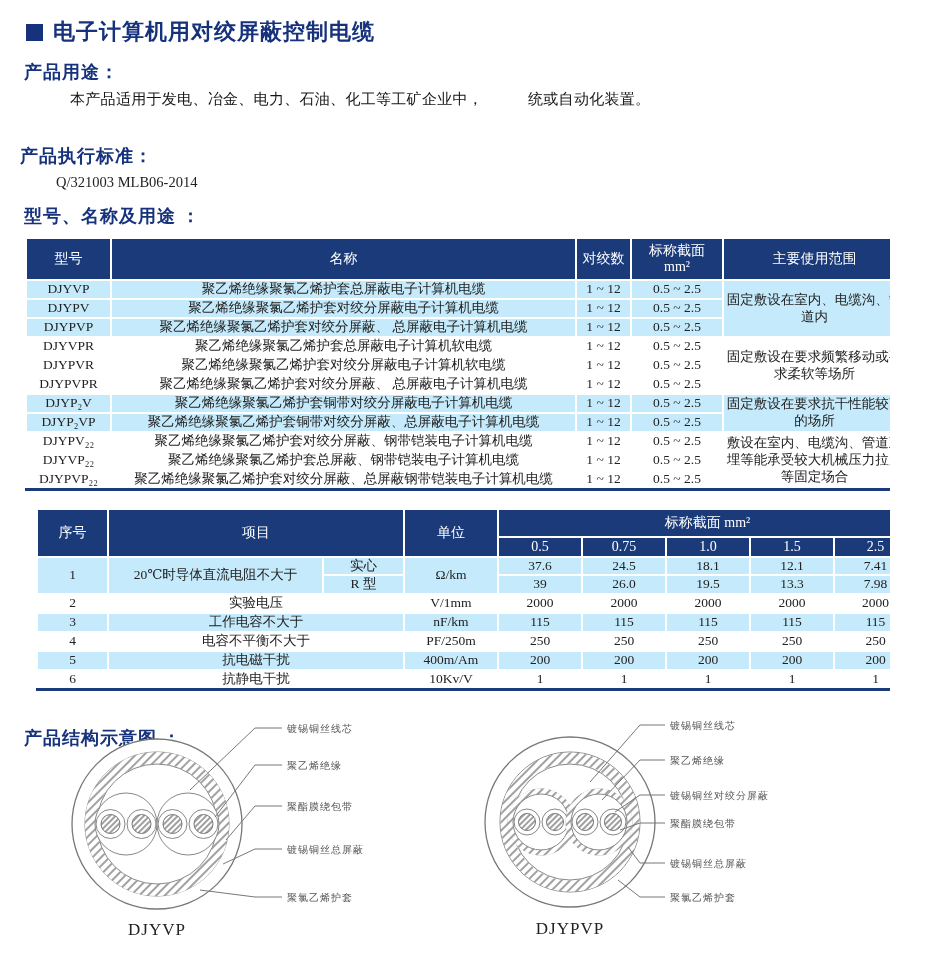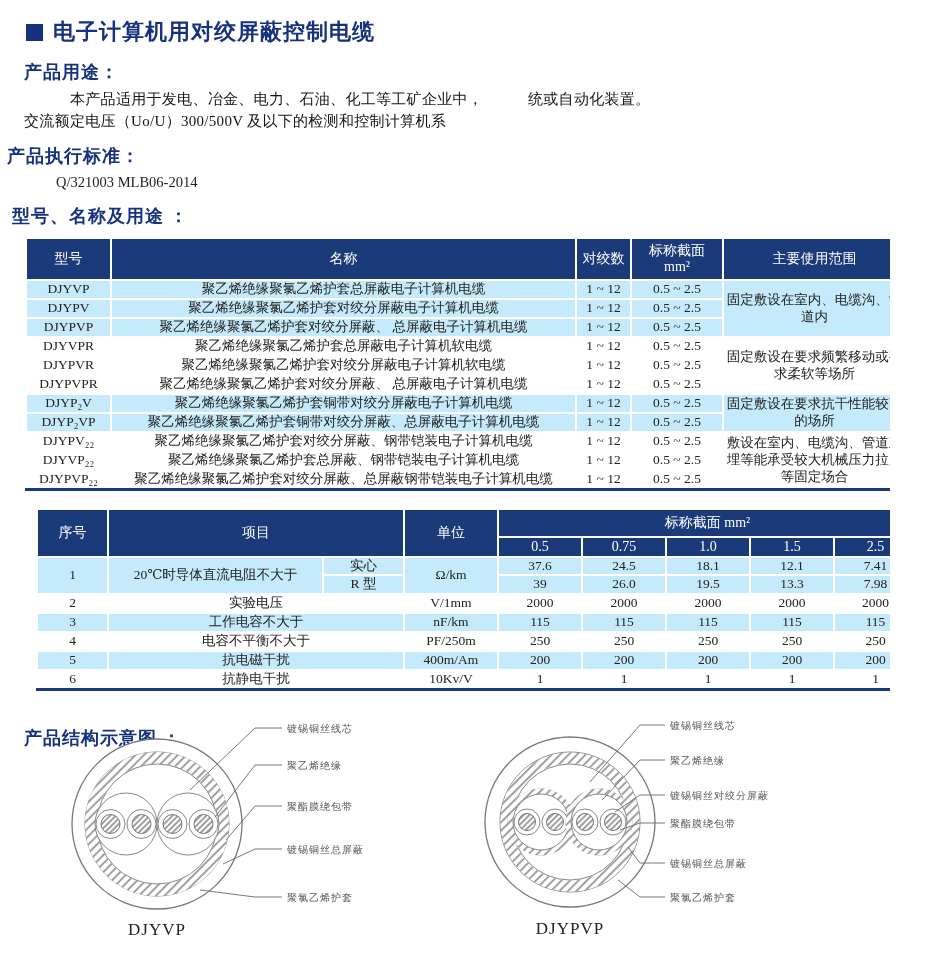--- a/index.html
+++ b/index.html
@@ -43,26 +43,25 @@
 <div id="page">
 
   <div class="abs main-title" style="left:26px;top:17px;">
     <span class="title-square"></span>
     <span class="title-text">电子计算机用对绞屏蔽控制电缆</span>
   </div>
 
   <div class="abs sec-head" style="left:24px;top:60px;">产品用途：</div>
   <div class="abs body-text" style="left:52px;top:90px;margin-left:18px;">本产品适用于发电、冶金、电力、石油、化工等工矿企业中，</div>
   <div class="abs body-text" style="left:528px;top:90px;">统或自动化装置。</div>
-  <div class="abs body-text" style="left:24px;top:112px;">交流额定电压（Uo/U）300/500V 及以下的检测和控制计算机系</div>
-
-  <div class="abs sec-head" style="left:7px;top:144px;">产品执行标准：</div>
+
+  <div class="abs sec-head" style="left:20px;top:144px;">产品执行标准：</div>
   <div class="abs std-text" style="left:56px;top:174px;">Q/321003 MLB06-2014</div>
 
-  <div class="abs sec-head" style="left:12px;top:204px;text-align:right;">型号、名称及用途 ：</div>
+  <div class="abs sec-head" style="left:24px;top:204px;text-align:right;">型号、名称及用途 ：</div>
 
   <table class="t1 abs" style="left:25px;top:237px;font-family:Liberation Serif, serif;">
     <colgroup>
         <col style="width:85px">
         <col style="width:465px">
         <col style="width:55px">
         <col style="width:92px">
         <col style="width:183px">
       </colgroup>
     <thead>

